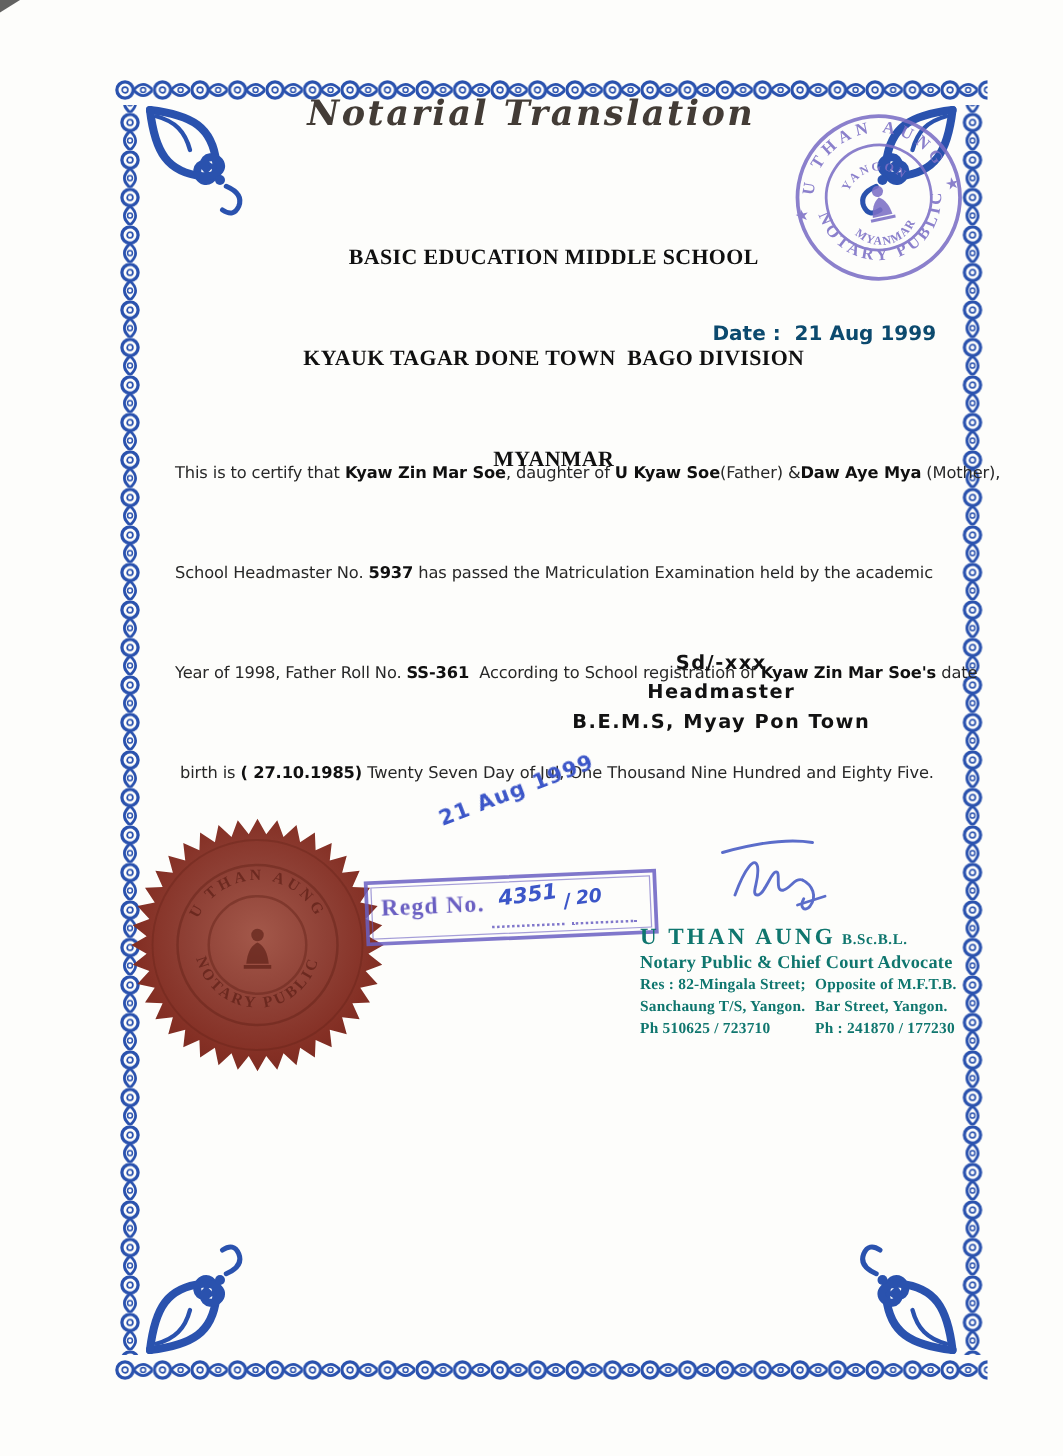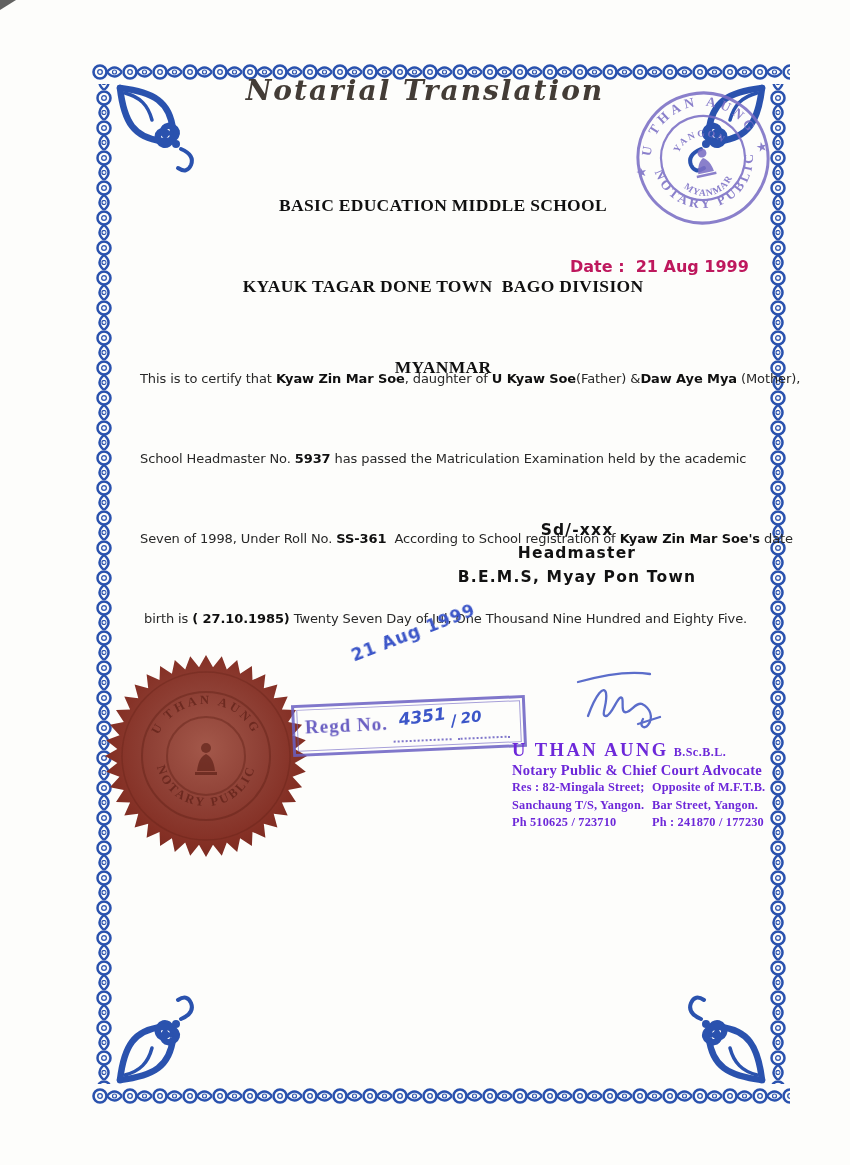--- a/index.html
+++ b/index.html
@@ -19,21 +19,21 @@
     font-family:"DejaVu Serif", serif; font-style:italic; font-weight:700;
     font-size:28px; letter-spacing:2px; color:#433c36;
   }
   .school{
     left:18px; width:850px; top:138px; text-align:center;
     font-family:"Liberation Serif", serif; font-weight:700;
     font-size:17.5px; line-height:27px; letter-spacing:.3px; color:#101010;
     white-space:pre-wrap;
   }
   .date-line{
-    left:570px; top:257px; font-weight:700; font-size:16px; white-space:pre-wrap; color:#be185d;
+    left:570px; top:257px; font-weight:700; font-size:16px; white-space:pre-wrap; color:#0c4a6e;
   }
   .body-par{
     left:140px; top:313px; font-size:13px; line-height:26.6px;
     letter-spacing:-.1px; white-space:pre; color:#282828;
   }
   .body-par b{font-weight:700; color:#101010;}
   .sd-block{
     left:377px; width:400px; top:519px; text-align:center;
     font-weight:600; font-size:15.5px; line-height:23.3px; letter-spacing:1.2px; color:#121212;
   }
@@ -65,21 +65,21 @@
   }
   .regd-sep{position:absolute; left:156px; top:10px; color:#3c56c8; font-weight:700; font-size:16px;}
   .regd-suffix{
     position:absolute; left:166px; top:8px; color:#3c56c8;
     font-style:italic; font-weight:700; font-size:15px; transform:rotate(-4deg);
   }
   .regd-dots1{position:absolute; left:98px; bottom:7px; width:58px; border-bottom:2px dotted rgba(106,95,194,.85);}
   .regd-dots2{position:absolute; left:162px; bottom:7px; width:52px; border-bottom:2px dotted rgba(106,95,194,.85);}
 
   .notary-block{
-    left:512px; top:740px; width:268px; color:#6d28d9;
+    left:512px; top:740px; width:268px; color:#0f766e;
     font-family:"Liberation Serif", serif; font-weight:700; filter:blur(.35px);
   }
   .notary-name-row{white-space:nowrap;}
   .notary-name{font-size:18.5px; letter-spacing:2.5px;}
   .notary-degree{font-size:12px; letter-spacing:.5px; margin-left:5px;}
   .notary-title{font-size:14.6px; letter-spacing:.2px; margin-top:1px; white-space:nowrap;}
   .notary-row{display:flex; font-size:12.3px; line-height:17.5px; letter-spacing:.2px;}
   .notary-row .lcol{width:140px; flex:none; white-space:nowrap;}
   .notary-row .rcol{white-space:nowrap;}
 
@@ -195,21 +195,21 @@
     <div>BASIC EDUCATION MIDDLE SCHOOL</div>
     <div>KYAUK TAGAR DONE TOWN  BAGO DIVISION</div>
     <div>MYANMAR</div>
   </div>
 
   <div class="abs date-line">Date :  21 Aug 1999</div>
 
   <div class="abs body-par">
     <div><span>This is to certify that </span><b>Kyaw Zin Mar Soe</b><span>, daughter of </span><b>U Kyaw Soe</b><span>(Father) &amp;</span><b>Daw Aye Mya</b><span> (Mother),</span></div>
     <div><span>School Headmaster No. </span><b>5937</b><span> has passed the Matriculation Examination held by the academic</span></div>
-    <div><span>Seven of 1998, Under Roll No. </span><b>SS-361</b><span>  According to School registration of </span><b>Kyaw Zin Mar Soe's</b><span> date</span></div>
+    <div><span>Year of 1998, Father Roll No. </span><b>SS-361</b><span>  According to School registration of </span><b>Kyaw Zin Mar Soe's</b><span> date</span></div>
     <div><span> birth is </span><b>( 27.10.1985)</b><span> Twenty Seven Day of Jul, One Thousand Nine Hundred and Eighty Five.</span></div>
   </div>
 
   <div class="abs sd-block">
     <div>Sd/-xxx</div>
     <div>Headmaster</div>
     <div>B.E.M.S, Myay Pon Town</div>
   </div>
 
 

